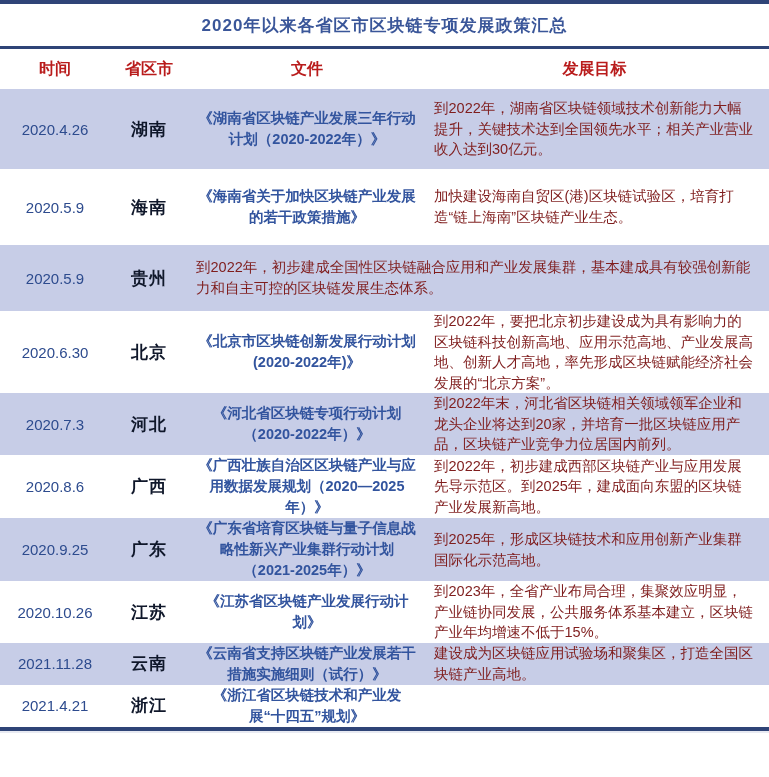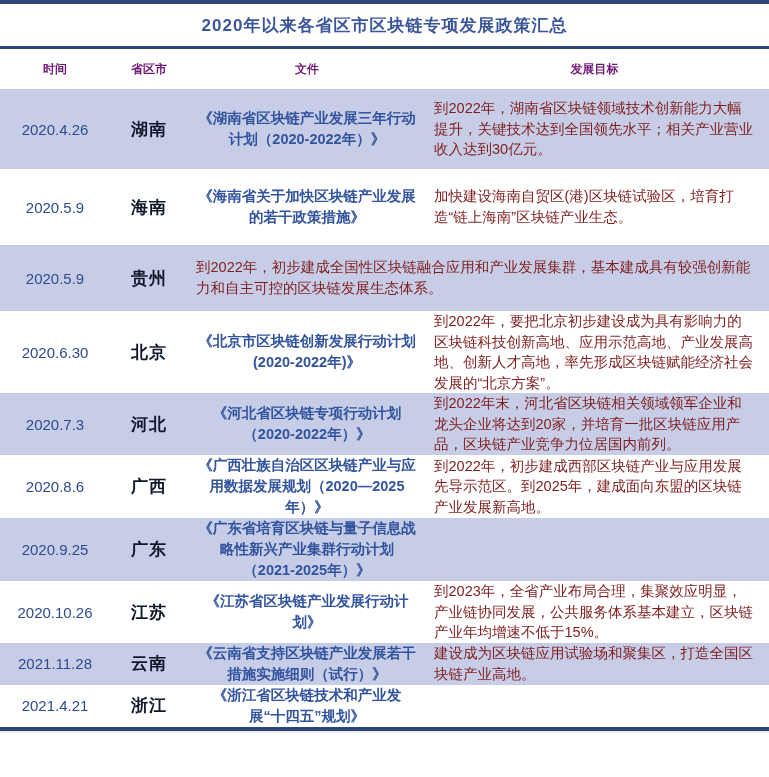--- a/index.html
+++ b/index.html
@@ -18,21 +18,21 @@
   .title-bar {
     height: 42px; display: flex; align-items: center; justify-content: center;
     background: #ffffff; flex: none;
   }
   .title-text {
     color: #3a5699; font-size: 17px; font-weight: bold; letter-spacing: 1px;
   }
 
   .thead {
     height: 40px; display: flex; align-items: center; background: #ffffff;
-    color: #701a75; font-weight: bold; font-size: 12px; flex: none;
+    color: #b91c1c; font-weight: bold; font-size: 16px; flex: none;
   }
 
   .row { display: flex; align-items: center; background: #ffffff; }
   .row.alt { background: #c7cde7; }
 
   .c-time  { width: 110px; flex: none; text-align: center; }
   .c-prov  { width: 78px;  flex: none; text-align: center; }
   .c-doc   { width: 238px; flex: none; text-align: center; padding: 0 8px; }
   .c-goal  { flex: 1; text-align: left; padding: 0 14px 0 8px; }
 
@@ -110,20 +110,21 @@
     <div class="c-time cell-time">2020.8.6</div>
     <div class="c-prov cell-prov">广西</div>
     <div class="c-doc cell-doc">《广西壮族自治区区块链产业与应用数据发展规划（2020—2025年）》</div>
     <div class="c-goal cell-goal">到2022年，初步建成西部区块链产业与应用发展先导示范区。到2025年，建成面向东盟的区块链产业发展新高地。</div>
   </div>
 
   <div class="row alt">
     <div class="c-time cell-time">2020.9.25</div>
     <div class="c-prov cell-prov">广东</div>
     <div class="c-doc cell-doc">《广东省培育区块链与量子信息战略性新兴产业集群行动计划（2021-2025年）》</div>
+    <div class="c-goal cell-goal">到2025年，形成区块链技术和应用创新产业集群国际化示范高地。</div>
   </div>
 
   <div class="row">
     <div class="c-time cell-time">2020.10.26</div>
     <div class="c-prov cell-prov">江苏</div>
     <div class="c-doc cell-doc">《江苏省区块链产业发展行动计划》</div>
     <div class="c-goal cell-goal">到2023年，全省产业布局合理，集聚效应明显，产业链协同发展，公共服务体系基本建立，区块链产业年均增速不低于15%。</div>
   </div>
 
   <div class="row alt">

